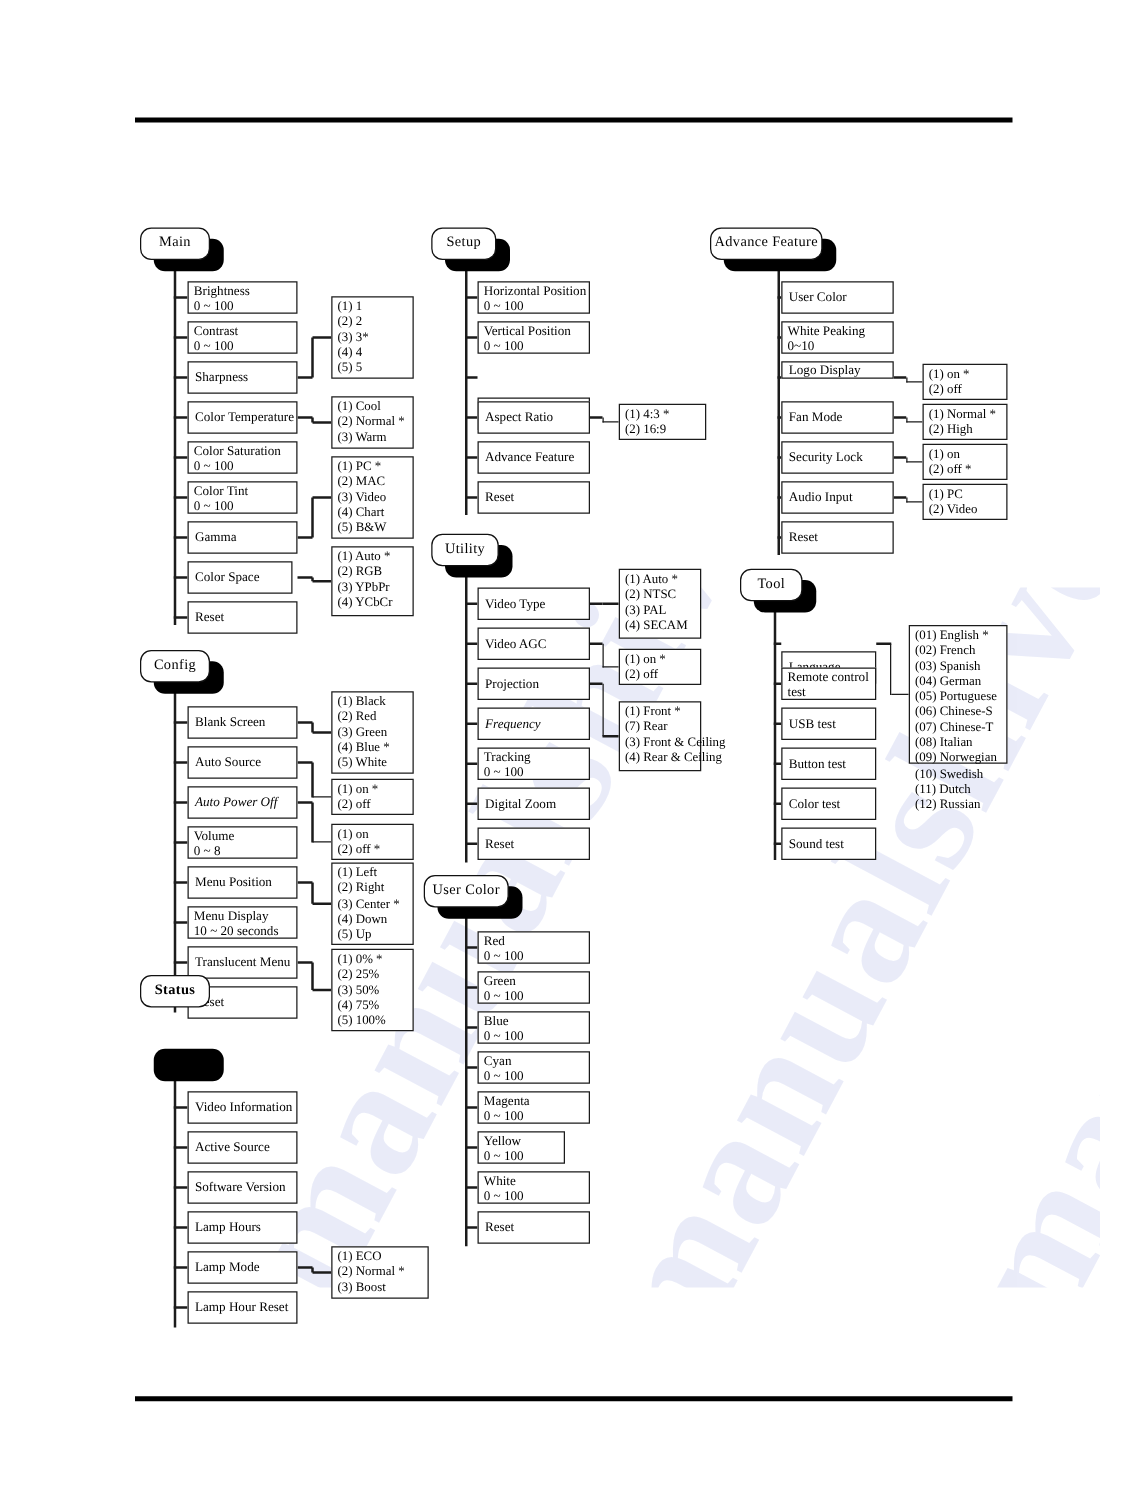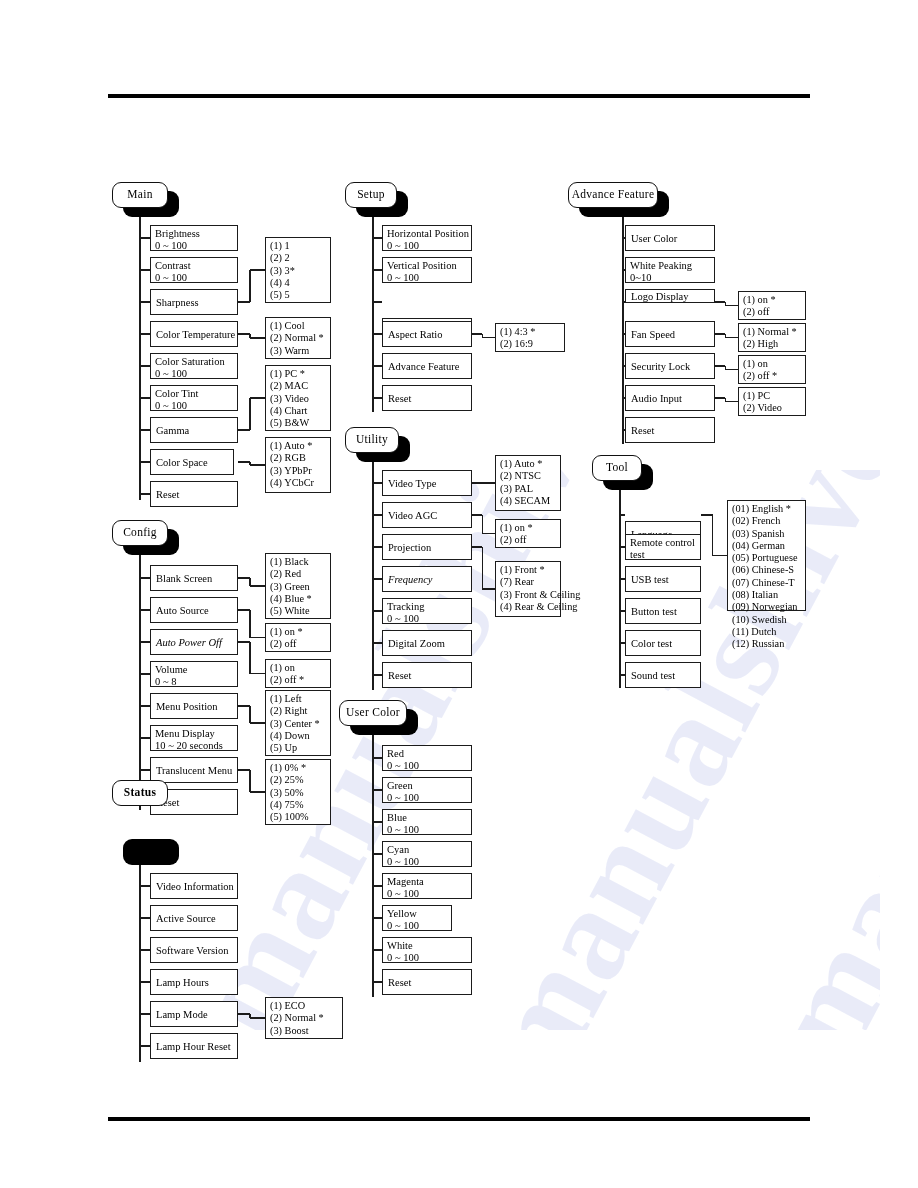--- a/index.html
+++ b/index.html
@@ -473,21 +473,21 @@
       <div class="box" style="left: 625px; top: 257px; width: 90px; height: 26px;">
         <span class="l1">White Peaking</span>
         <span class="l2">0~10</span>
       </div>
       <div class="ln lnh" style="left: 622px; top: 301.2px; width: 3px;"></div>
       <div class="box single" style="left: 625px; top: 289px; width: 90px; height: 14px;">
         <span class="l1">Logo Display</span>
       </div>
       <div class="ln lnh" style="left: 622px; top: 333.2px; width: 3px;"></div>
       <div class="box single" style="left: 625px; top: 321px; width: 90px; height: 26px;">
-        <span class="l1">Fan Speed</span>
+        <span class="l1">Fan Mode</span>
       </div>
       <div class="ln lnh" style="left: 622px; top: 365.2px; width: 3px;"></div>
       <div class="box single" style="left: 625px; top: 353px; width: 90px; height: 26px;">
         <span class="l1">Security Lock</span>
       </div>
       <div class="ln lnh" style="left: 622px; top: 397.2px; width: 3px;"></div>
       <div class="box single" style="left: 625px; top: 385px; width: 90px; height: 26px;">
         <span class="l1">Audio Input</span>
       </div>
       <div class="ln lnh" style="left: 622px; top: 429.2px; width: 3px;"></div>

